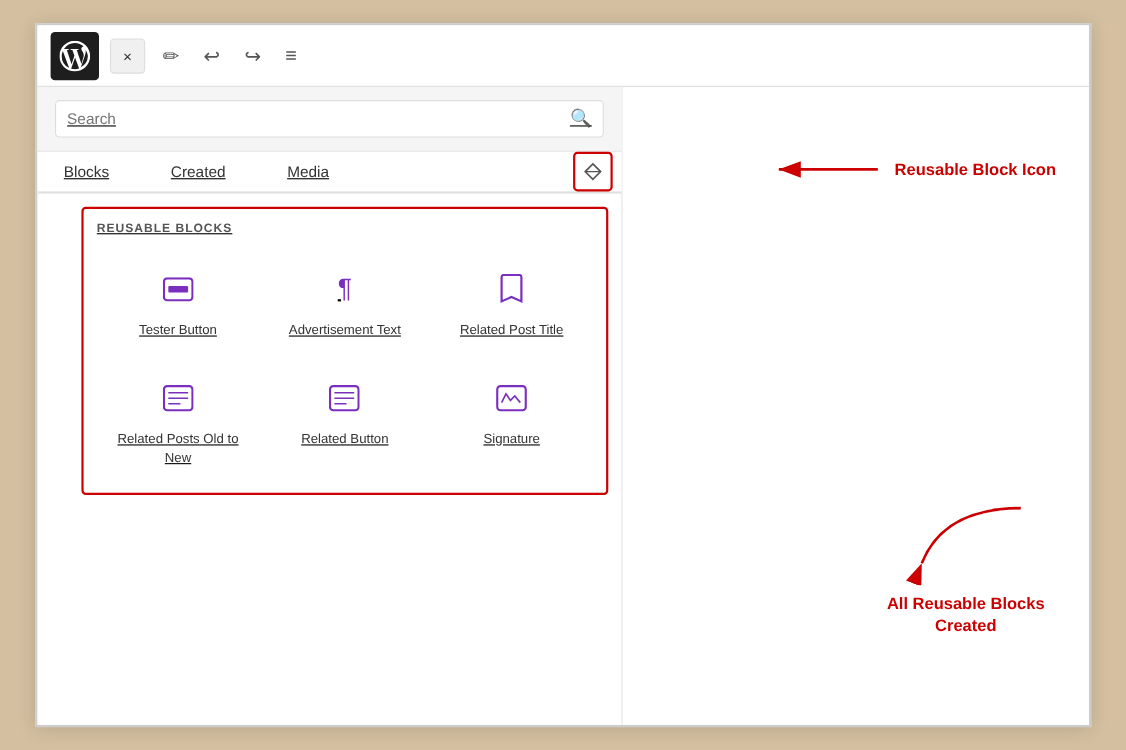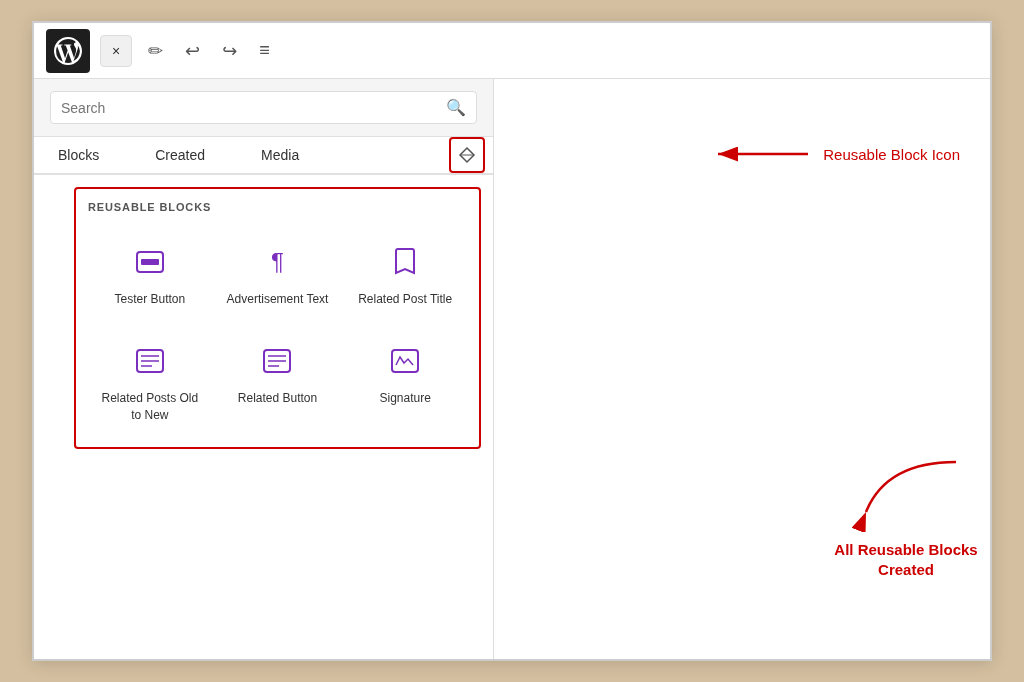--- a/index.html
+++ b/index.html
@@ -64,26 +64,27 @@
       padding: 4px 6px;
     }
     
     .main-area {
       display: flex;
       flex: 1;
       overflow: hidden;
     }
     
     .left-panel {
-      width: 460px;
+      width: 532px;
       border-right: 1px solid #ddd;
       display: flex;
       flex-direction: column;
       background: #fff;
       flex-shrink: 0;
+      text-decoration: underline;
     }
     
     .search-bar {
       padding: 12px 16px;
       background: #f5f5f5;
       border-bottom: 1px solid #e0e0e0;
     }
     .search-input-wrap {
       display: flex;
       align-items: center;
@@ -306,24 +307,24 @@
 
       <div style="position:absolute; top:60px; right:30px; display:flex; align-items:center; gap:10px;">
         <svg width="100" height="30" viewBox="0 0 100 30">
           <defs>
             <marker id="arrowhead1" markerWidth="8" markerHeight="6" refX="8" refY="3" orient="auto">
               <polygon points="0 0, 8 3, 0 6" fill="#c00"></polygon>
             </marker>
           </defs>
           <line x1="95" y1="15" x2="5" y2="15" stroke="#c00" stroke-width="2.5" marker-end="url(#arrowhead1)"></line>
         </svg>
-        <span style="font-size:15px; font-weight:400; color:#c00; white-space:nowrap;">Reusable Block Icon</span>
-      </div>
-
-      <div style="position:absolute; bottom:80px; right:4px; display:flex; flex-direction:column; align-items:center; gap:8px;">
+        <span style="font-size:15px; font-weight:700; color:#c00; white-space:nowrap;">Reusable Block Icon</span>
+      </div>
+
+      <div style="position:absolute; bottom:80px; right:32px; display:flex; flex-direction:column; align-items:center; gap:8px;">
         <svg width="120" height="80" viewBox="0 0 120 80">
           <defs>
             <marker id="arrowhead2" markerWidth="8" markerHeight="6" refX="0" refY="3" orient="auto">
               <polygon points="8 0, 0 3, 8 6" fill="#c00"></polygon>
             </marker>
           </defs>
           <path d="M110,10 Q40,10 20,60" stroke="#c00" stroke-width="2.5" fill="none" marker-end="url(#arrowhead2)"></path>
         </svg>
         <span style="font-size:15px; font-weight:700; color:#c00; text-align:center; line-height:1.3; max-width:160px;">All Reusable Blocks Created</span>
       </div>

